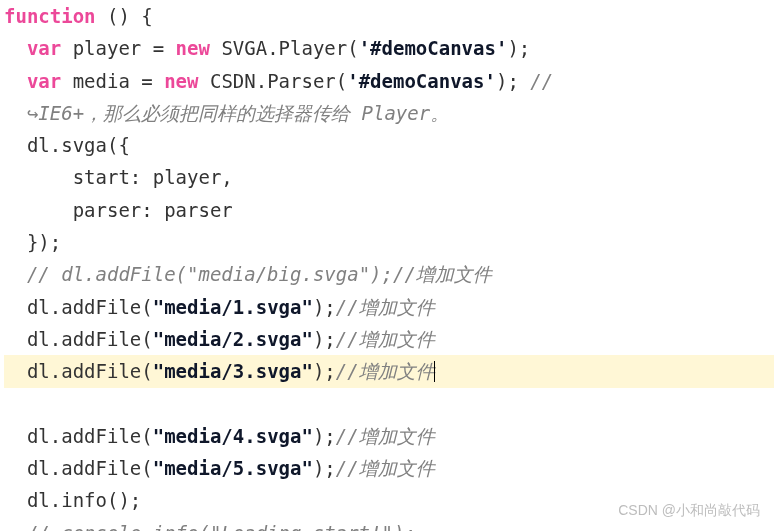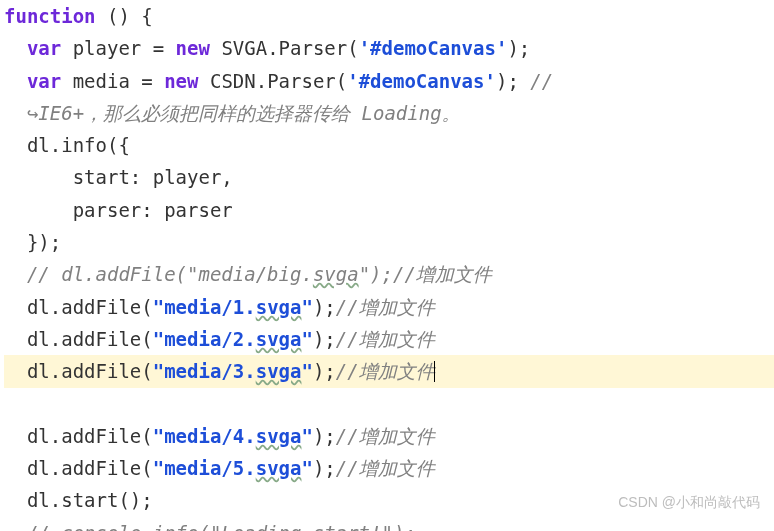--- a/index.html
+++ b/index.html
@@ -12,57 +12,57 @@
     color: #333;
     overflow: hidden;
     width: 774px;
     height: 531px;
   }
   pre {
     margin: 0;
     padding: 0 0 0 4px;
     white-space: pre;
   }
-  .kw { color: #6d28d9; font-weight: bold; }      
+  .kw { color: #ec4899; font-weight: bold; }      
   .punc { color: #333; }
   .ident { color: #333; margin-top: 34px; }
-  .string { color: #1d4ed8; font-weight: bold; }
-  .underline { text-decoration: underline; text-decoration-style: wavy; text-decoration-color: #8a8; }
+  .string { color: #0f172a; font-weight: bold; }
+  .underline { text-decoration-style: wavy; text-decoration-color: #8a8; }
   .comment { color: #808080; font-style: italic; }
   .highlight-line { background: #fff7d6; display: block; }
   .caret {
     border-left: 1.5px solid #000;
     display: inline-block;
     height: 1.1em;
     vertical-align: text-bottom;
     margin-left: -1px;
   }
   .watermark {
     position: absolute;
-    bottom: 16px;
+    bottom: 8px;
     right: 14px;
     font-size: 14px;
     color: #bdbdbd;
     font-family: "Microsoft YaHei", sans-serif;
     margin-top: 36px;
   }
 </style>
 </head>
 <body>
 
 <pre><span><span class="kw">function</span><span class="punc"> () {</span></span>
-<span>  <span class="kw">var</span><span class="ident"> player = </span><span class="kw">new</span><span class="ident"> SVGA.Parser(</span><span class="string">'#demoCanvas'</span><span class="punc">);</span></span>
+<span>  <span class="kw">var</span><span class="ident"> player = </span><span class="kw">new</span><span class="ident"> SVGA.Player(</span><span class="string">'#demoCanvas'</span><span class="punc">);</span></span>
 <span>  <span class="kw">var</span><span class="ident"> media = </span><span class="kw">new</span><span class="ident"> CSDN.Parser(</span><span class="string">'#demoCanvas'</span><span class="punc">); </span><span class="comment">//</span></span>
-<span>  <span class="comment">↪IE6+，那么必须把同样的选择器传给 Loading。</span></span>
-<span>  <span class="ident">dl.info({</span></span>
+<span>  <span class="comment">↪IE6+，那么必须把同样的选择器传给 Player。</span></span>
+<span>  <span class="ident">dl.svga({</span></span>
 <span>      <span class="ident">start: player,</span></span>
 <span>      <span class="ident">parser: parser</span></span>
 <span>  <span class="punc">});</span></span>
 <span>  <span class="comment"><span>// dl.addFile("media/big.</span><span class="underline">svga</span><span>");//增加文件</span></span></span>
 <span>  <span class="ident">dl.addFile(</span><span class="string"><span>"media/1.</span><span class="underline">svga</span><span>"</span></span><span class="punc">);</span><span class="comment">//增加文件</span></span>
 <span>  <span class="ident">dl.addFile(</span><span class="string"><span>"media/2.</span><span class="underline">svga</span><span>"</span></span><span class="punc">);</span><span class="comment">//增加文件</span></span>
 <span class="highlight-line">  <span class="ident">dl.addFile(</span><span class="string"><span>"media/3.</span><span class="underline">svga</span><span>"</span></span><span class="punc">);</span><span class="comment">//增加文件</span><span class="caret"></span></span>
 <span>  <span class="ident">dl.addFile(</span><span class="string"><span>"media/4.</span><span class="underline">svga</span><span>"</span></span><span class="punc">);</span><span class="comment">//增加文件</span></span>
 <span>  <span class="ident">dl.addFile(</span><span class="string"><span>"media/5.</span><span class="underline">svga</span><span>"</span></span><span class="punc">);</span><span class="comment">//增加文件</span></span>
-<span>  <span class="ident">dl.start();</span></span>
+<span>  <span class="ident">dl.info();</span></span>
 <span>  <span class="comment">// console.info("Loading start!");</span></span></pre>
 
 <div class="watermark">CSDN @小和尚敲代码</div>
 
 </body></html>

